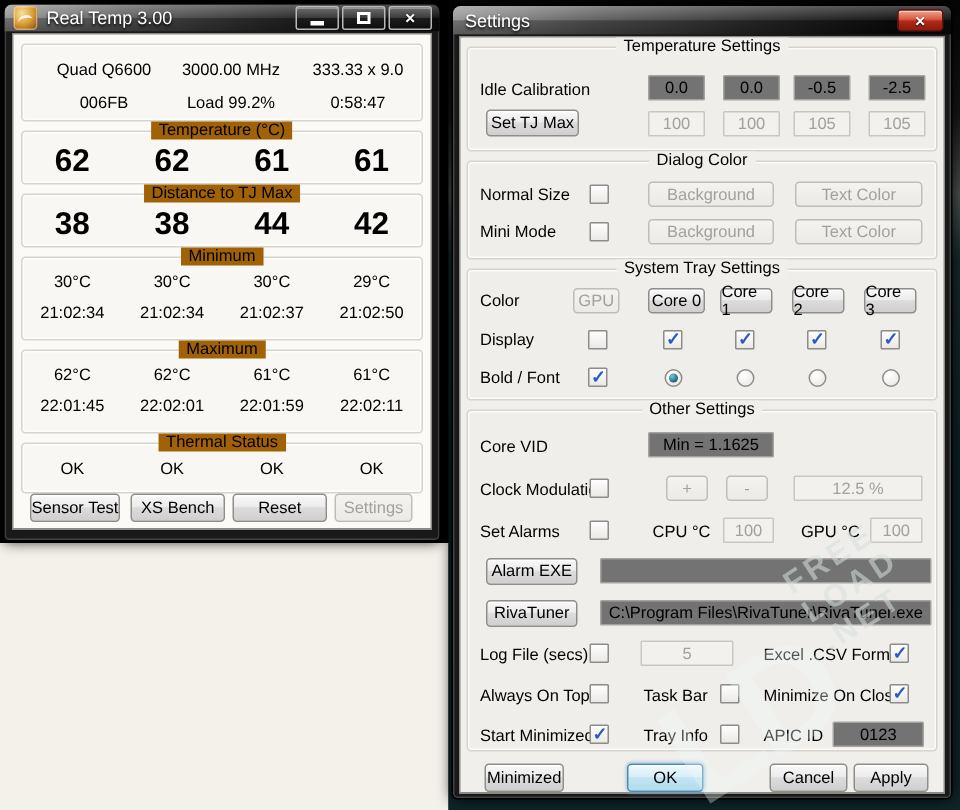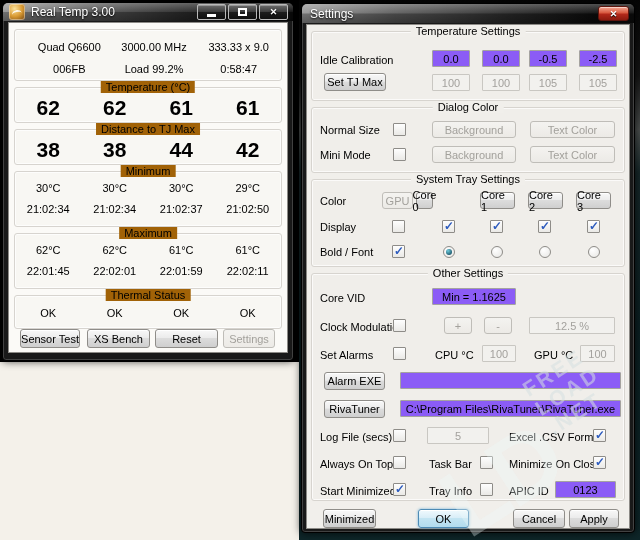--- a/index.html
+++ b/index.html
@@ -35,21 +35,21 @@
     font-size:11px; color:#000; border:1px solid #8f8d89; border-radius:3px;
     background:linear-gradient(180deg,#f8f8f8,#ececec 45%,#dcdcdc 50%,#cfcfcf);
     box-shadow:inset 0 1px 0 #fff; cursor:default; }
   .btn.disabled { color:#a3a19c; border-color:#bfbdb8;
     background:linear-gradient(180deg,#f4f3f0,#eceae6); box-shadow:none; }
   .btn.default-ok { border-color:#4d8bb5;
     background:linear-gradient(180deg,#f0f9fd,#d9eef8 45%,#c2e4f2 50%,#b2dcee);
     box-shadow:0 0 3px #74b2d6, inset 0 1px 0 #fff; }
   
   .field { position:absolute; font-size:11px; text-align:center; color:#000;
-    background:#8b5cf6; border:1px solid #a5a3a0; border-radius:1px; padding:0; height:17px;
+    background:#737373; border:1px solid #a5a3a0; border-radius:1px; padding:0; height:17px;
     font-family:"Liberation Sans", sans-serif; }
   .field.disabled { background:#f2f1ee; border-color:#c9c7c2; color:#a3a19d; }
   
   .cb { position:absolute; width:13px; height:13px; background:linear-gradient(180deg,#fefefe,#eae9e6);
         border:1px solid #8e8c88; border-radius:1px; }
   .cb.checked::after { content:"✓"; position:absolute; left:1px; top:-2px;
         font-size:12px; font-weight:bold; color:#2d5bbe; }
   .rb { position:absolute; width:12px; height:12px; border:1px solid #8e8c88; border-radius:50%;
         background:radial-gradient(circle at 35% 30%, #fff, #e7e6e3); }
   .rb.checked::after { content:""; position:absolute; left:2px; top:2px; width:6px; height:6px;
@@ -226,21 +226,21 @@
       <div class="lbl" style="left:8px; top:41px;">Mini Mode</div>
       <span class="cb" style="left:81px; top:40px;"></span>
       <div class="btn disabled" style="left:120px; top:38px; width:84px; height:17px;">Background</div>
       <div class="btn disabled" style="left:218px; top:38px; width:85px; height:17px;">Text Color</div>
     </div>
 
     <div class="group" style="left:4px; right:4px; top:154px; height:88px; background:#f0eeea;">
       <div class="gtitle gt-right">System Tray Settings</div>
       <div class="lbl" style="left:8px; top:15px;">Color</div>
       <div class="btn disabled" style="left:70px; top:12px; width:31px; height:17px;">GPU</div>
-      <div class="btn" style="left:104px; top:12px; width:17px; height:17px;">Core 0</div>
+      <div class="btn" style="left:120px; top:12px; width:38px; height:17px;">Core 0</div>
       <div class="btn" style="left:168px; top:12px; width:35px; height:17px;">Core 1</div>
       <div class="btn" style="left:216px; top:12px; width:35px; height:17px;">Core 2</div>
       <div class="btn" style="left:264px; top:12px; width:35px; height:17px;">Core 3</div>
       <div class="lbl" style="left:8px; top:41px;">Display</div>
       <span class="cb" style="left:80px; top:40px;"></span>
       <span class="cb checked" style="left:130px; top:40px;"></span>
       <span class="cb checked" style="left:178px; top:40px;"></span>
       <span class="cb checked" style="left:226px; top:40px;"></span>
       <span class="cb checked" style="left:275px; top:40px;"></span>
       <div class="lbl" style="left:8px; top:66px;">Bold / Font</div>

